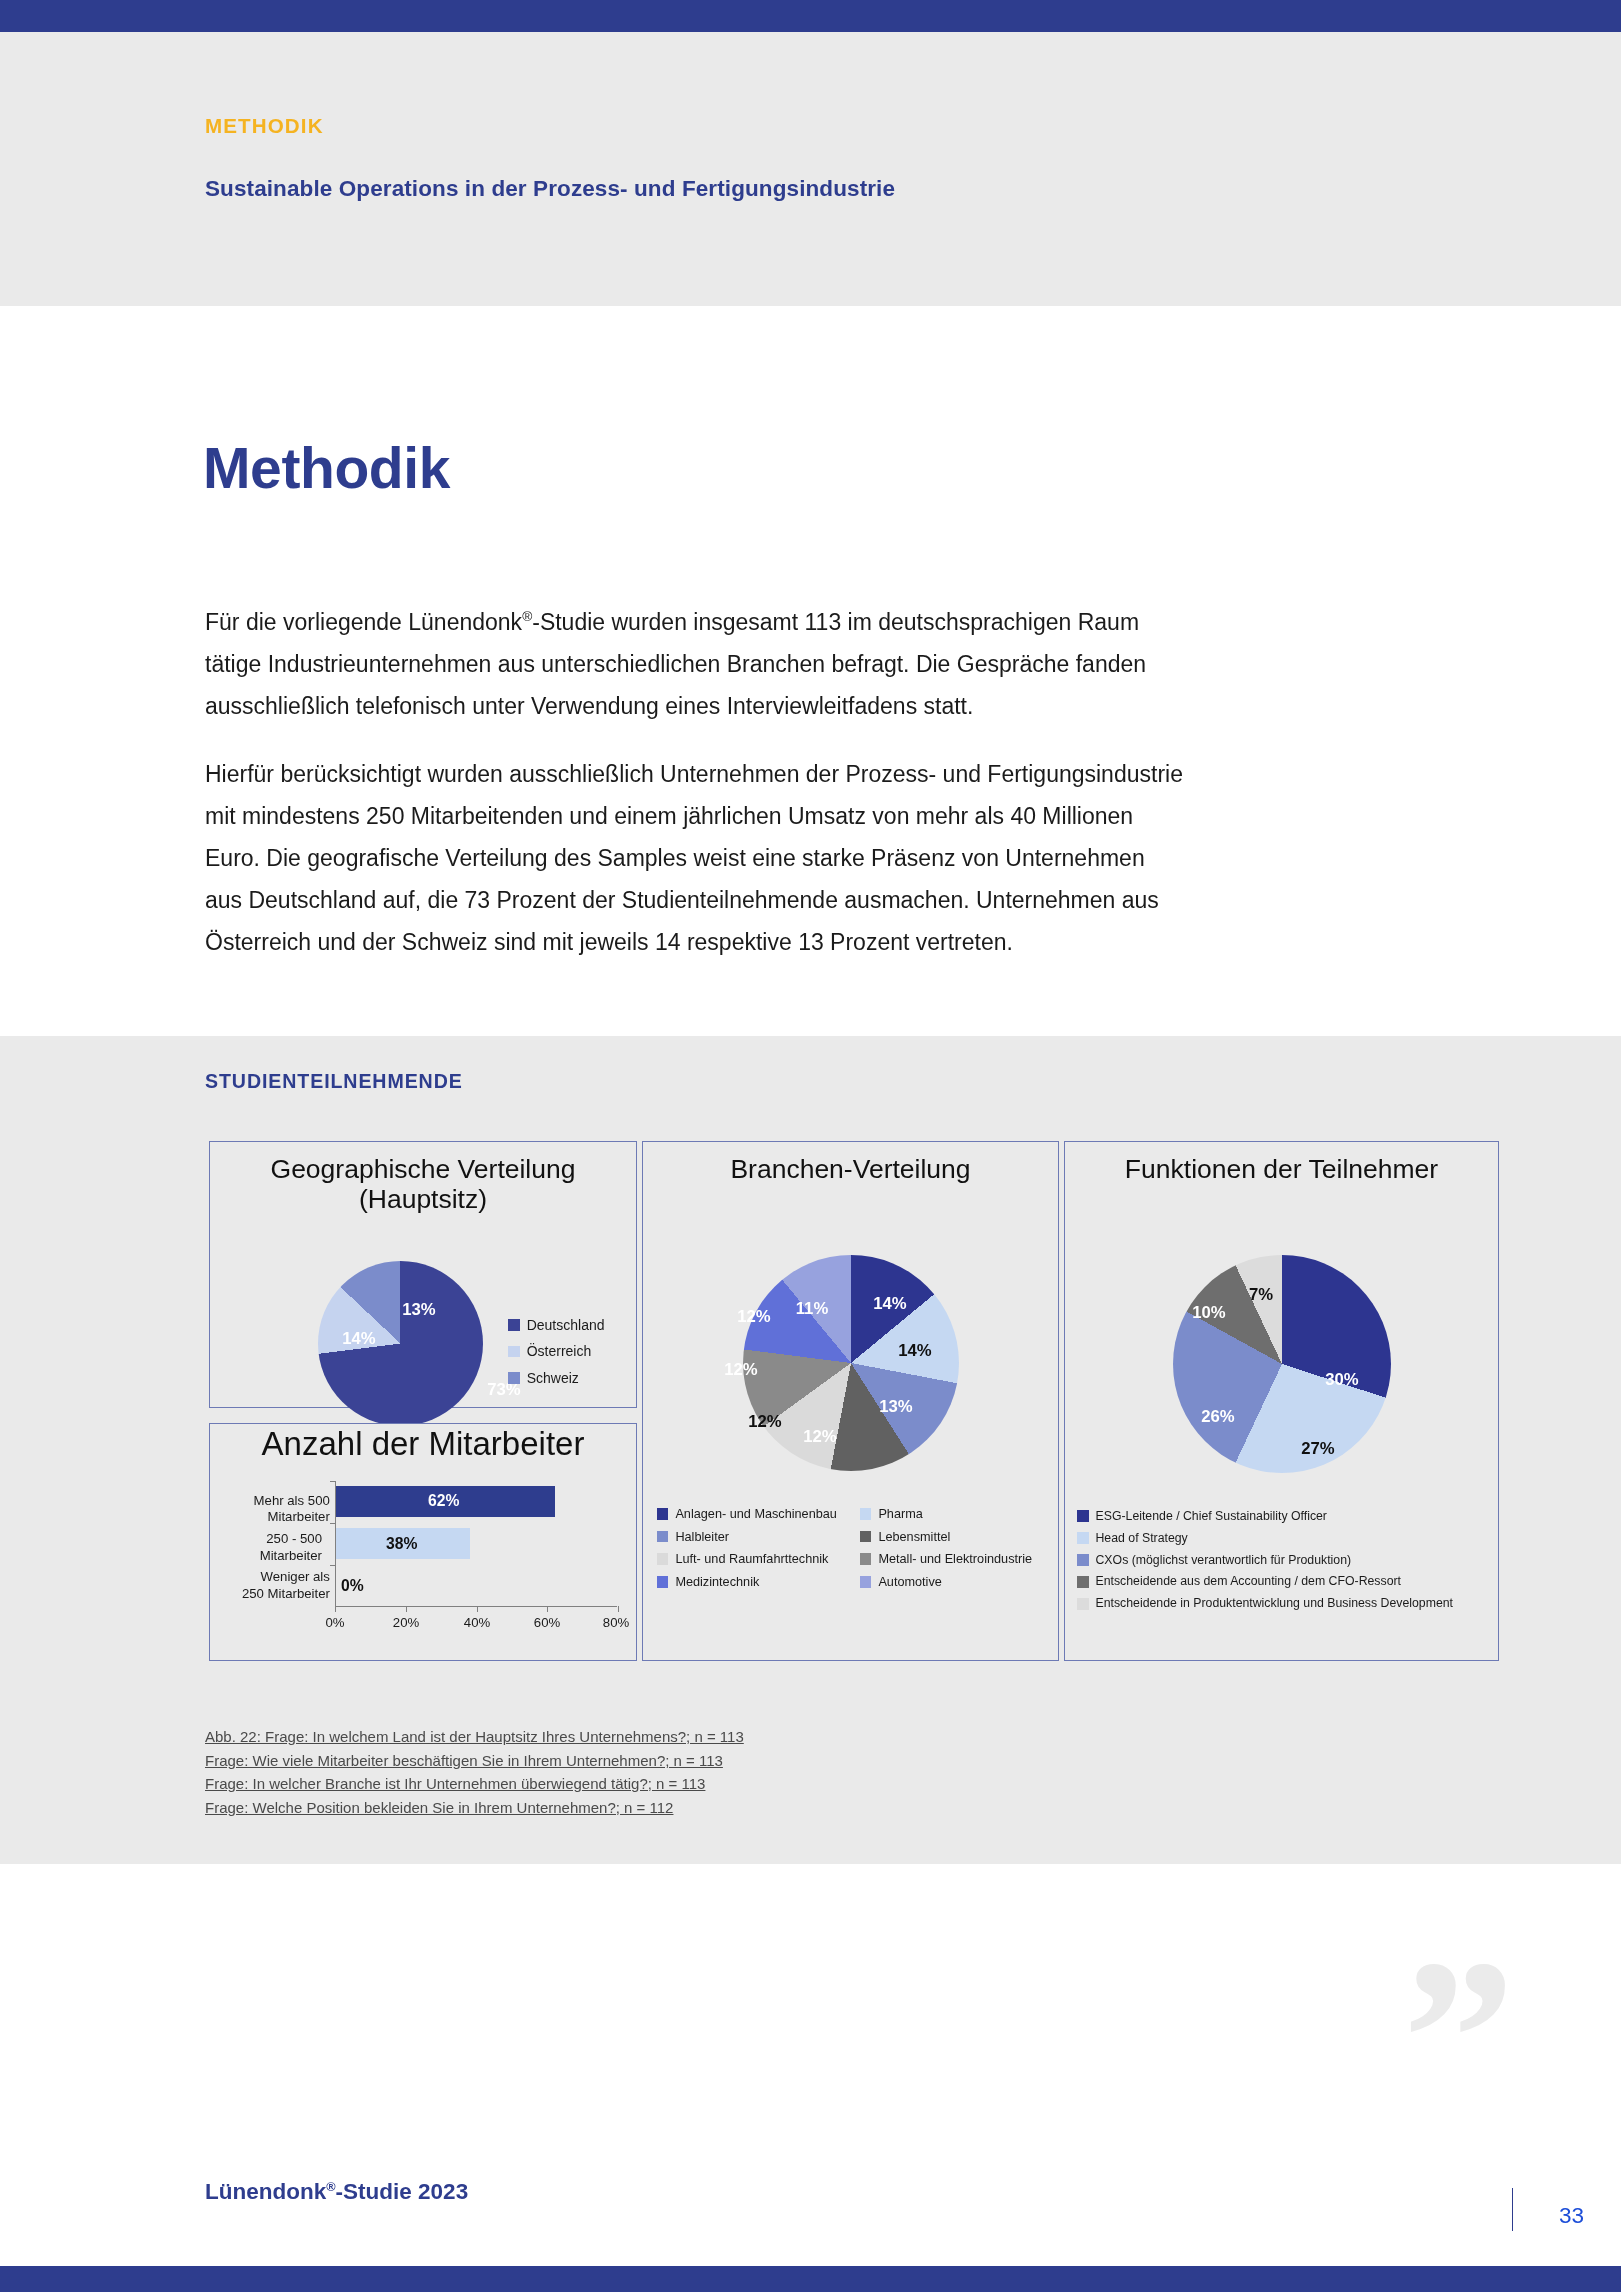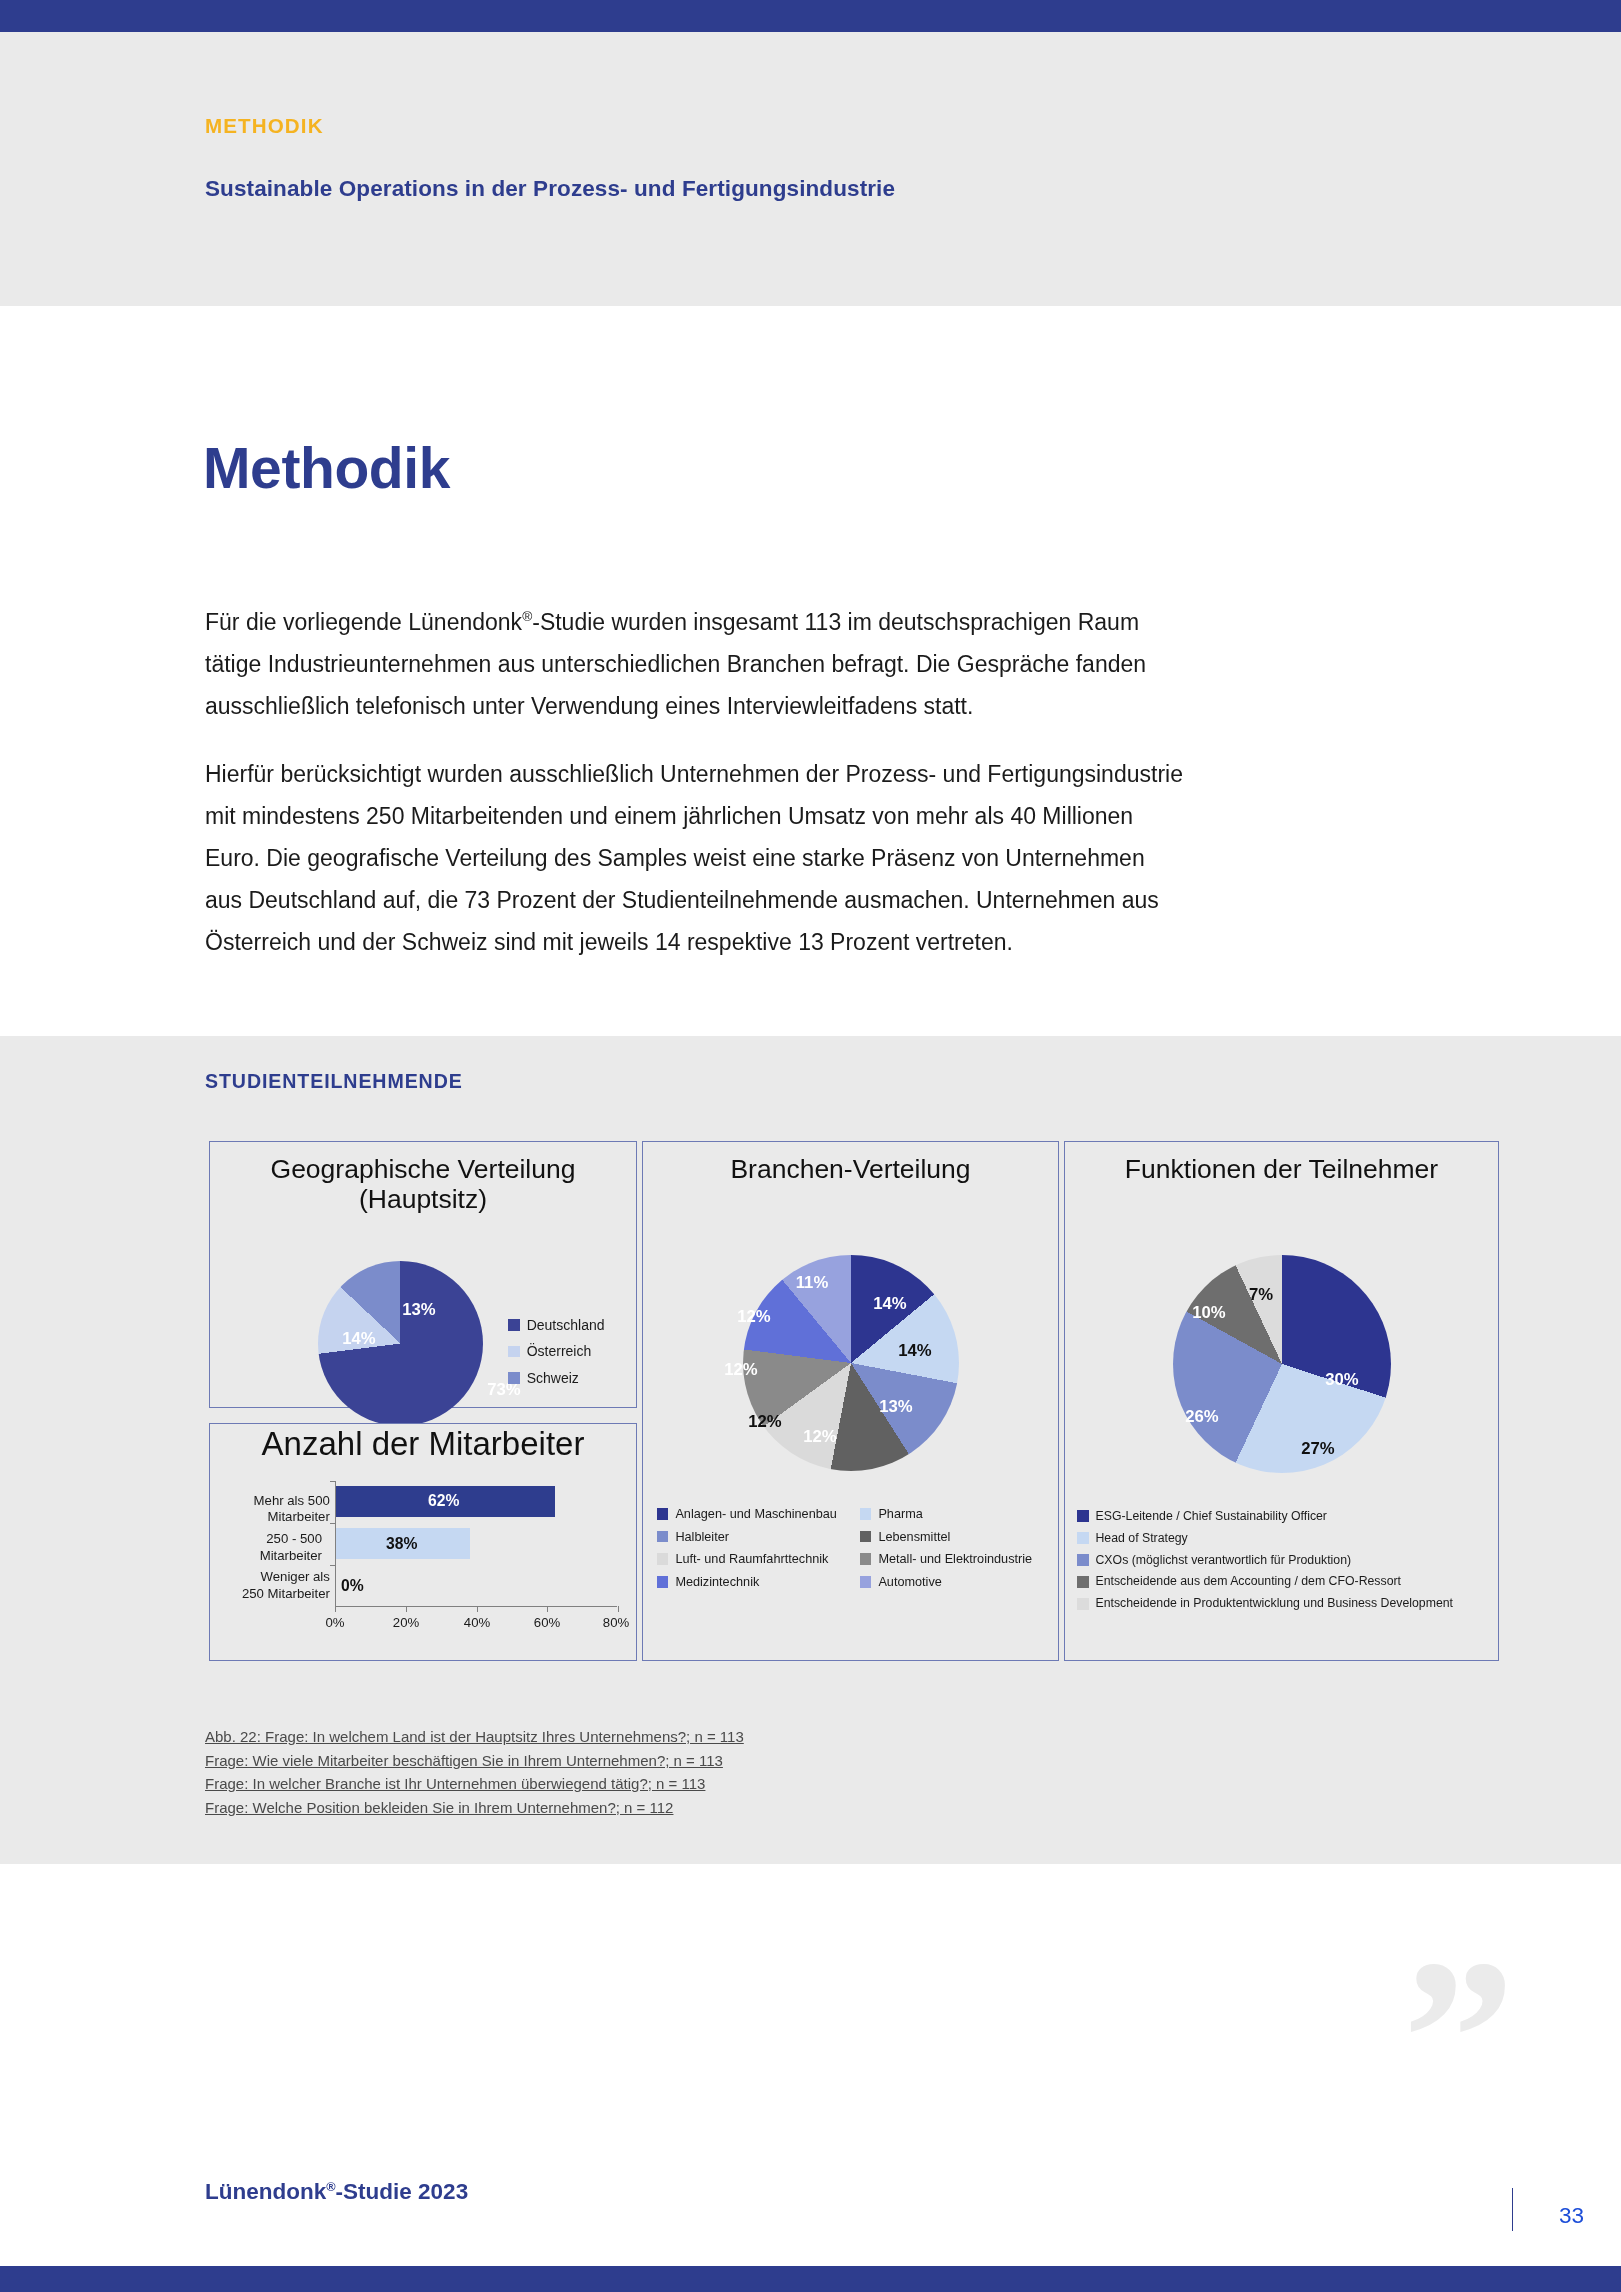--- a/index.html
+++ b/index.html
@@ -264,21 +264,21 @@
   <div class="chart-title">Branchen-Verteilung</div>
   <div class="pie-wrap">
     <div class="pie" id="branch-pie" style="background: conic-gradient(rgb(45, 53, 144) 0deg, rgb(45, 53, 144) 50.4deg, rgb(197, 216, 242) 50.4deg, rgb(197, 216, 242) 100.8deg, rgb(123, 140, 203) 100.8deg, rgb(123, 140, 203) 147.6deg, rgb(97, 97, 97) 147.6deg, rgb(97, 97, 97) 190.8deg, rgb(218, 218, 218) 190.8deg, rgb(218, 218, 218) 234deg, rgb(138, 138, 138) 234deg, rgb(138, 138, 138) 277.2deg, rgb(96, 112, 216) 277.2deg, rgb(96, 112, 216) 320.4deg, rgb(151, 162, 222) 320.4deg, rgb(151, 162, 222) 360deg);"></div>
     <div class="pie-label lbl-light" style="left:247px; top:120px;">14%</div>
     <div class="pie-label lbl-dark" style="left:272px; top:167px;">14%</div>
     <div class="pie-label lbl-light" style="left:253px; top:223px;">13%</div>
     <div class="pie-label lbl-light" style="left:177px; top:253px;">12%</div>
     <div class="pie-label lbl-dark" style="left:122px; top:238px;">12%</div>
     <div class="pie-label lbl-light" style="left:98px; top:186px;">12%</div>
     <div class="pie-label lbl-light" style="left:111px; top:133px;">12%</div>
-    <div class="pie-label lbl-light" style="left:169px; top:99px;">11%</div>
+    <div class="pie-label lbl-light" style="left:169px; top:125px;">11%</div>
 
     <div id="branch-legend">
       <div class="lg-row">
           <span class="lg-sw" style="background:#2d3590"></span>
           <span>Anlagen- und Maschinenbau</span>
         </div>
       <div class="lg-row">
           <span class="lg-sw" style="background:#c5d8f2"></span>
           <span>Pharma</span>
         </div>
@@ -309,21 +309,21 @@
     </div>
   </div>
 </div>
 
 <div class="chart-box" id="box-func">
   <div class="chart-title">Funktionen der Teilnehmer</div>
   <div class="pie-wrap">
     <div class="pie" id="func-pie" style="background: conic-gradient(rgb(45, 53, 144) 0deg, rgb(45, 53, 144) 108deg, rgb(197, 216, 242) 108deg, rgb(197, 216, 242) 205.2deg, rgb(123, 140, 203) 205.2deg, rgb(123, 140, 203) 298.8deg, rgb(110, 110, 110) 298.8deg, rgb(110, 110, 110) 334.8deg, rgb(220, 220, 220) 334.8deg, rgb(220, 220, 220) 360deg);"></div>
     <div class="pie-label lbl-light" style="left:277px; top:196px;">30%</div>
     <div class="pie-label lbl-dark" style="left:253px; top:265px;">27%</div>
-    <div class="pie-label lbl-light" style="left:137px; top:233px;text-align:right;">26%</div>
+    <div class="pie-label lbl-light" style="left:153px; top:233px;text-align:right;">26%</div>
     <div class="pie-label lbl-light" style="left:144px; top:129px;">10%</div>
     <div class="pie-label lbl-dark" style="left:196px; top:111px;">7%</div>
 
     <div id="func-legend">
       <div class="lg-row">
           <span class="lg-sw" style="background:#2d3590"></span>
           <span>ESG-Leitende / Chief Sustainability Officer</span>
         </div>
       <div class="lg-row">
           <span class="lg-sw" style="background:#c5d8f2"></span>

